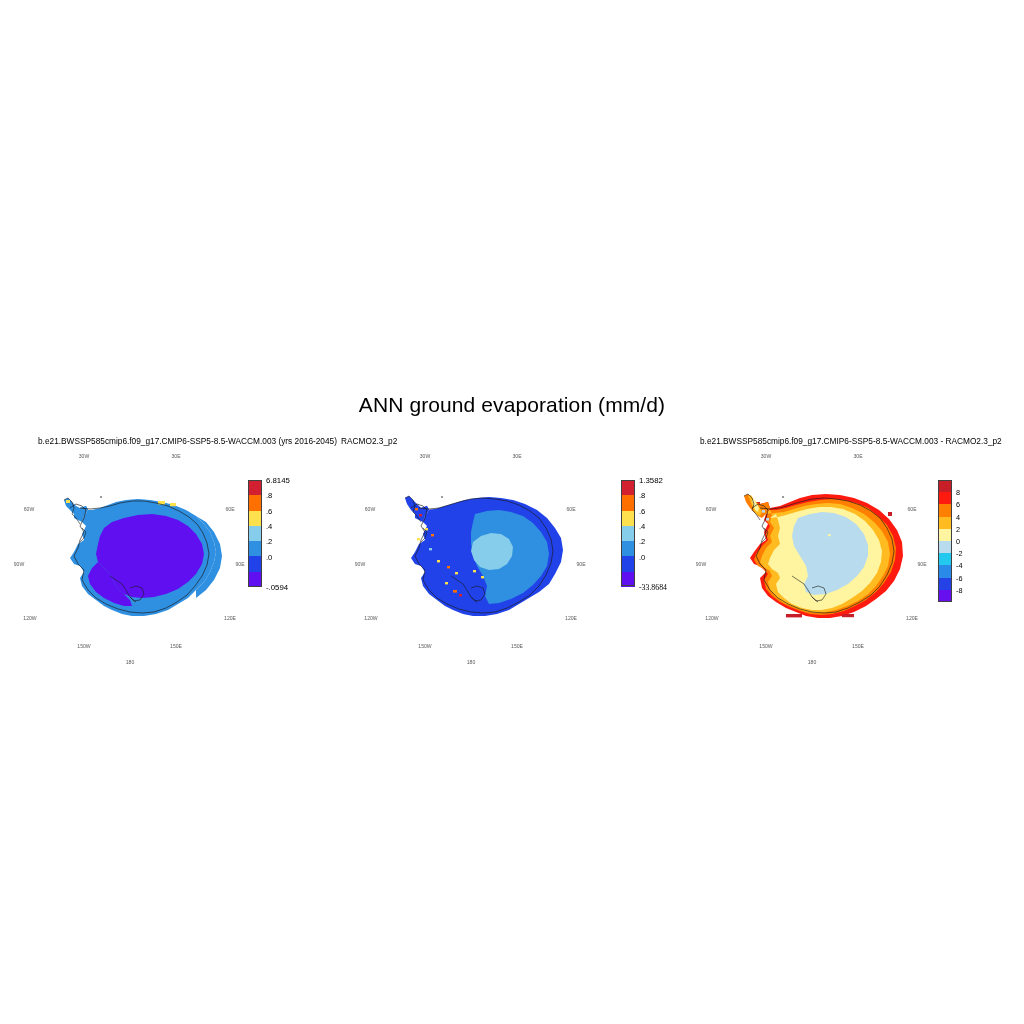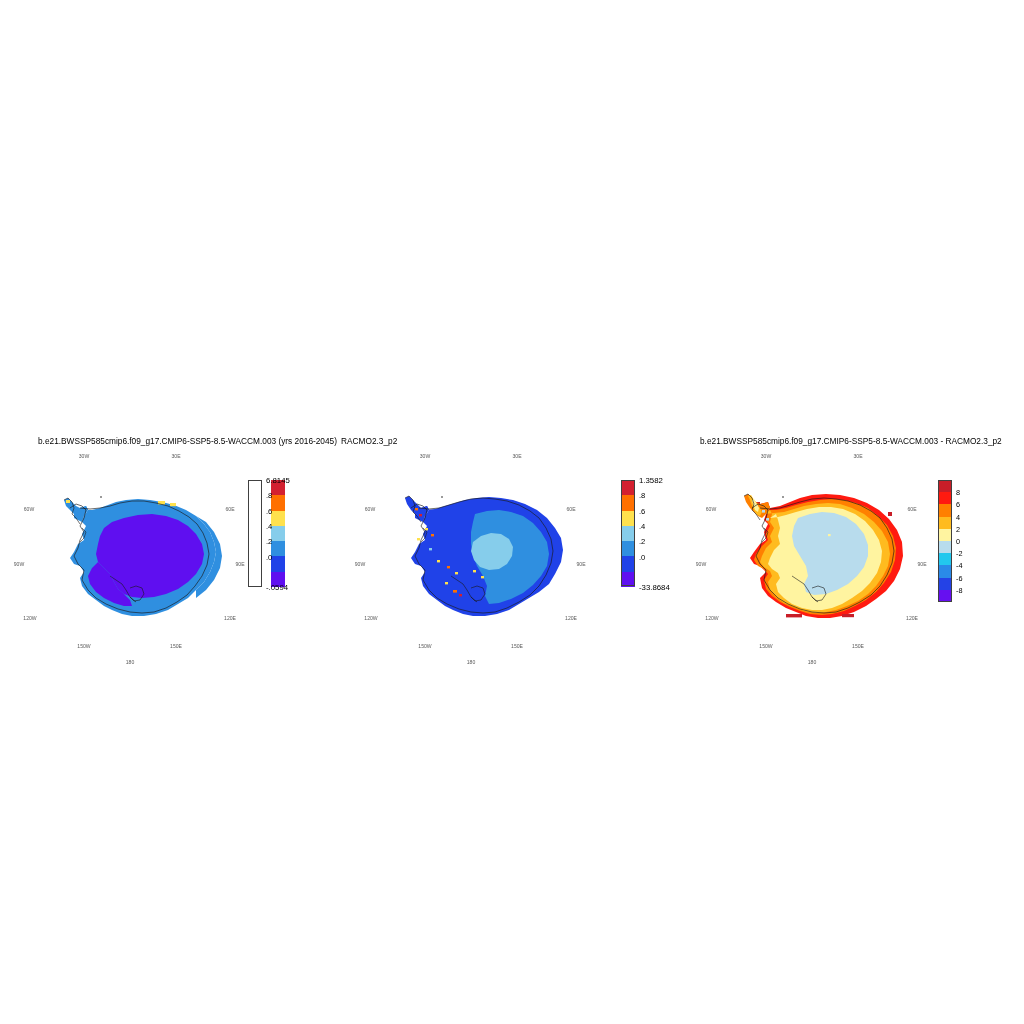--- a/index.html
+++ b/index.html
@@ -49,20 +49,21 @@
   .cbar-label.end{font-size:7.8px;}
   #panel-3 .cbar .band{height:12.2px;}
   #panel-3 .cbar-label{font-size:7.3px;}
   .tiny-mark{position:absolute;width:2px;height:2px;background:#9a9a9a;}
 </style>
 </head>
 <body>
 
 <div id="fig">
 
+  <div id="main-title">ANN ground evaporation (mm/d)</div>
 
   <div class="panel" id="panel-1">
     <div class="panel-title">b.e21.BWSSP585cmip6.f09_g17.CMIP6-SSP5-8.5-WACCM.003 (yrs 2016-2045)</div>
 
     <div class="map-area">
       <div class="grat" style="left:84px;top:8px;">30W</div>
       <div class="grat" style="left:176px;top:8px;">30E</div>
       <div class="grat" style="left:29px;top:61px;">60W</div>
       <div class="grat" style="left:19px;top:116px;">90W</div>
       <div class="grat" style="left:30px;top:170px;">120W</div>
@@ -112,21 +113,21 @@
                  L177,154 L187,147 L195,138 L202,128 L207,117 L209,106
                  L207,95 L203,85 L197,76 L189,69 L179,63 L168,58 L156,55
                  L144,53 L132,53 L120,55 L110,58 L100,60 L90,61 L80,60" fill="none" stroke="#1a1a1a" stroke-width="0.65"></path>
         <path d="M110,128 L116,132 L122,136 L126,142 L130,149 L136,154" fill="none" stroke="#1a1a1a" stroke-width="0.6"></path>
         <path d="M130,140 L136,138 L142,140 L144,146 L140,152 L134,153 L130,149" fill="none" stroke="#1a1a1a" stroke-width="0.6"></path>
         <path d="M64,52 L68,50 L72,54 L74,60 L72,66 L76,70 L80,76" fill="none" stroke="#1a1a1a" stroke-width="0.6"></path>
         <path d="M82,80 L86,84 L84,90 L80,94" fill="none" stroke="#1a1a1a" stroke-width="0.55"></path>
       </svg>
     </div>
 
-    <div class="cbar" style="left:248px;height:107.1px;padding-left:23px;">
+    <div class="cbar" style="left:248px;height:107.1px;">
       <div class="band" style="background:#d32030"></div>
       <div class="band" style="background:#ff7000"></div>
       <div class="band" style="background:#ffe14d"></div>
       <div class="band" style="background:#86cdeb"></div>
       <div class="band" style="background:#2f8fe0"></div>
       <div class="band" style="background:#2042e8"></div>
       <div class="band" style="background:#5f0ff0"></div>
       <div class="frame"></div>
       <div class="cbar-label end" style="top:0px;">6.8145</div>
       <div class="cbar-label" style="top:15.3px;">.8</div>
@@ -213,21 +214,21 @@
       <div class="band" style="background:#2f8fe0"></div>
       <div class="band" style="background:#2042e8"></div>
       <div class="band" style="background:#5f0ff0"></div>
       <div class="frame"></div>
       <div class="cbar-label end" style="top:0px;">1.3582</div>
       <div class="cbar-label" style="top:15.3px;">.8</div>
       <div class="cbar-label" style="top:30.6px;">.6</div>
       <div class="cbar-label" style="top:45.9px;">.4</div>
       <div class="cbar-label" style="top:61.2px;">.2</div>
       <div class="cbar-label" style="top:76.5px;">.0</div>
-      <div class="cbar-label end" style="top:107.1px;">-33.8684</div>
+      <div class="cbar-label end" style="top:107.1px;font-family:Liberation Serif, serif;">-33.8684</div>
     </div>
   </div>
 
   <div class="panel" id="panel-3">
     <div class="panel-title">b.e21.BWSSP585cmip6.f09_g17.CMIP6-SSP5-8.5-WACCM.003 - RACMO2.3_p2</div>
 
     <div class="map-area">
       <div class="grat" style="left:84px;top:8px;">30W</div>
       <div class="grat" style="left:176px;top:8px;">30E</div>
       <div class="grat" style="left:29px;top:61px;">60W</div>

